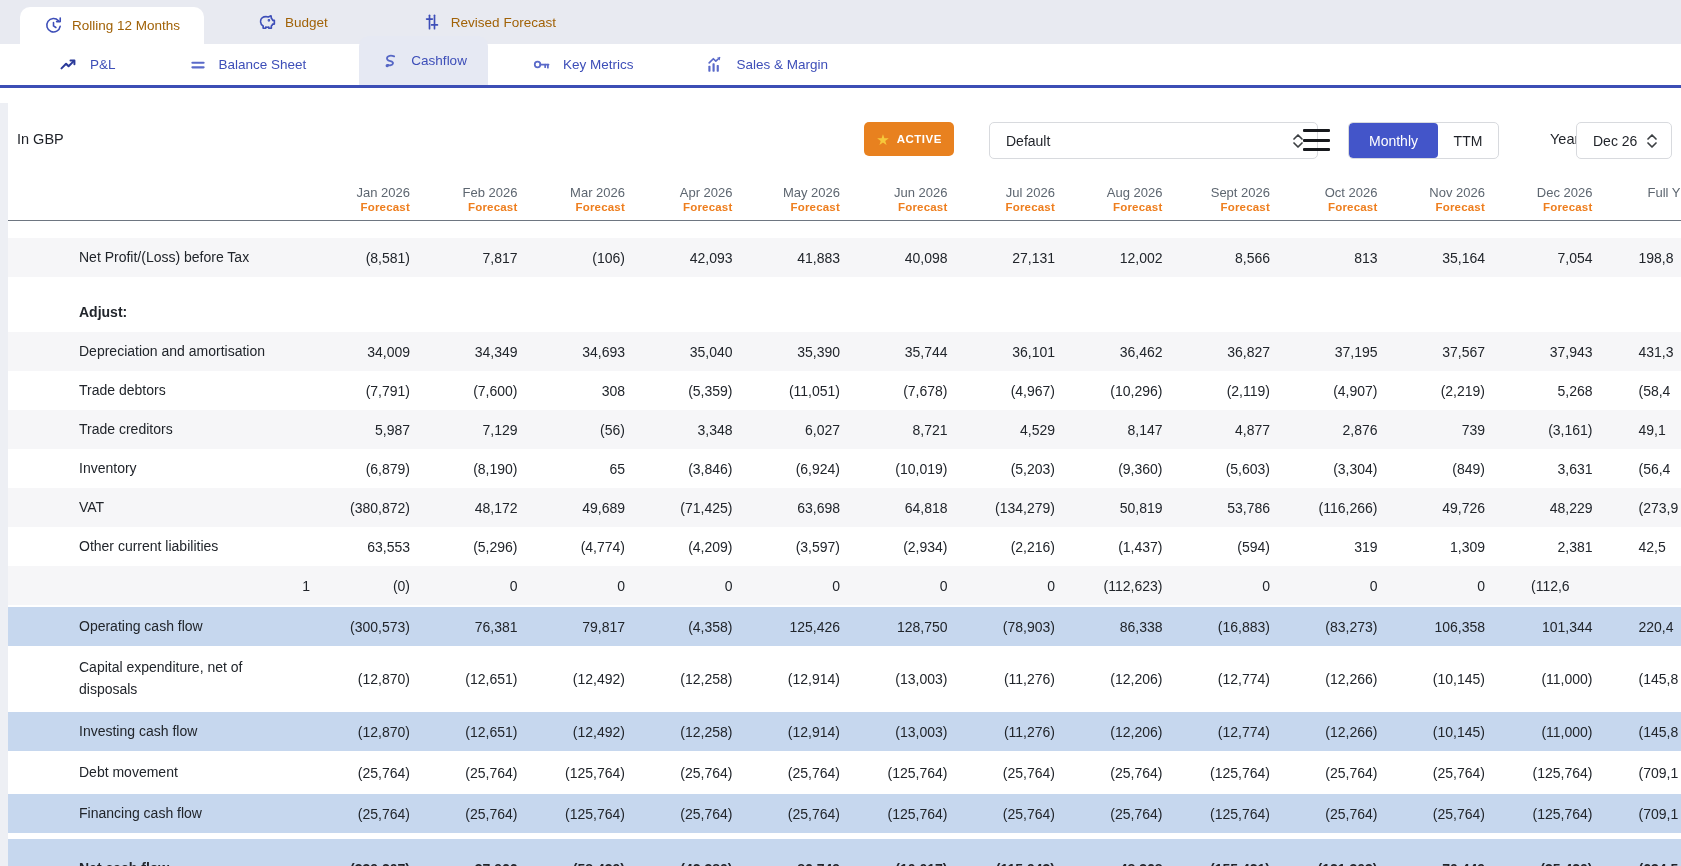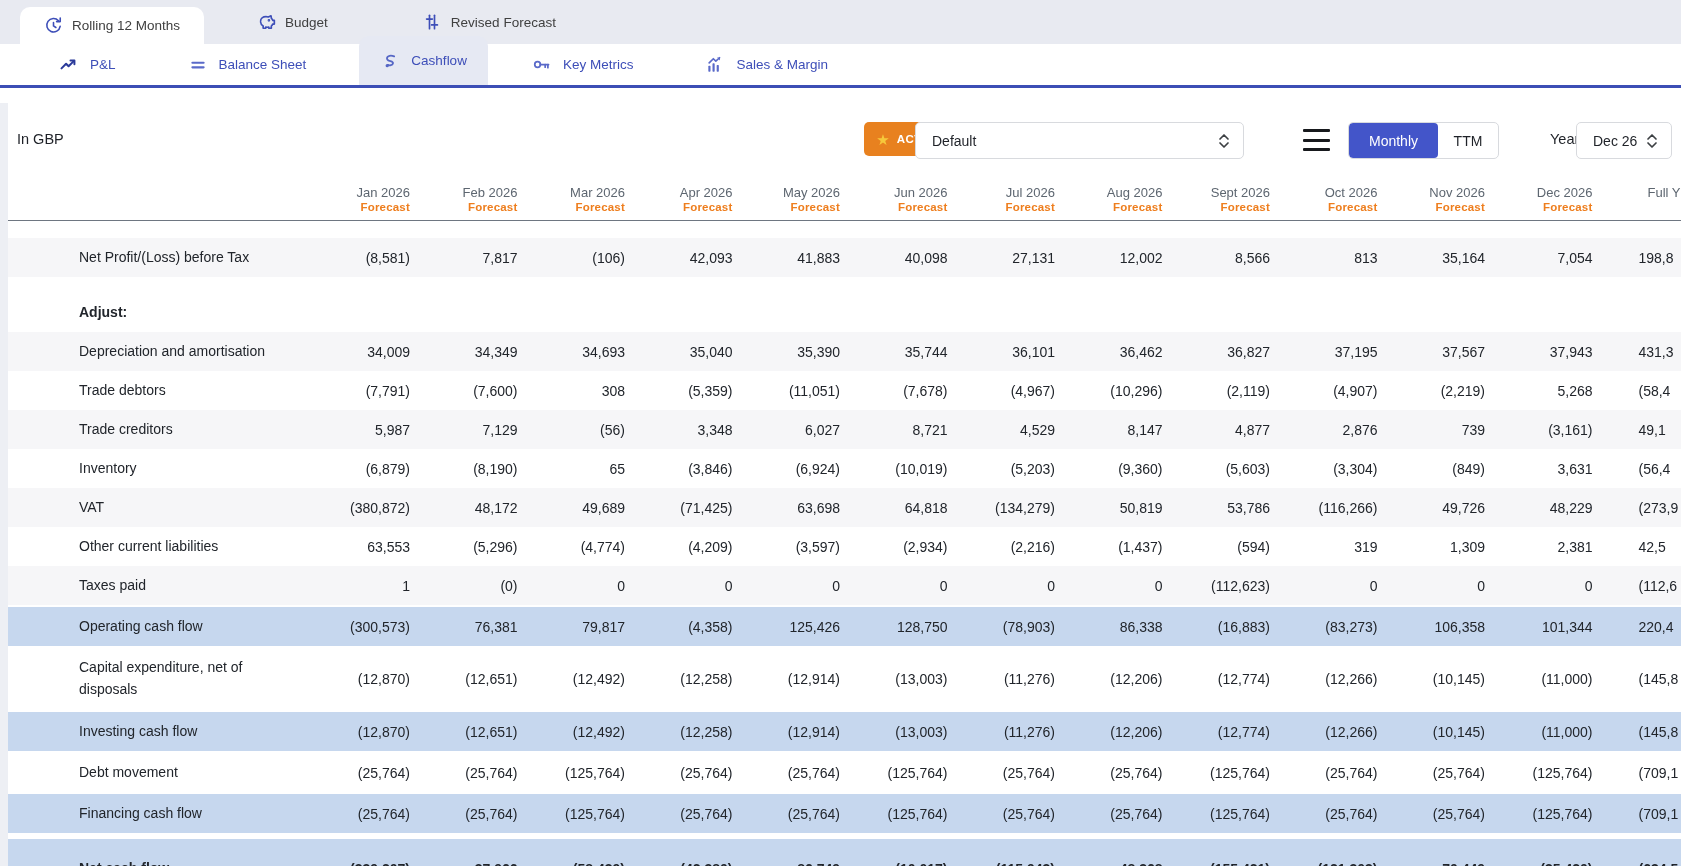--- a/index.html
+++ b/index.html
@@ -3,21 +3,21 @@
 <meta charset="utf-8">
 <style>
   * { margin:0; padding:0; box-sizing:border-box; }
   html,body { width:1681px; height:866px; overflow:hidden; }
   body { position:relative; background:#fff; font-family:"Liberation Sans",sans-serif; color:#21252b; }
 
   
   .topbar { position:absolute; top:0; left:0; width:100%; height:44px; background:#e8eaf1;
             display:flex; align-items:flex-end; padding-left:20px; }
   .ptab { display:flex; align-items:center; gap:9px; height:44px; padding:0 24px;
-          color:#404040; font-size:13.5px; font-weight:500; cursor:pointer; white-space:nowrap; }
+          color:#a16207; font-size:13.5px; font-weight:500; cursor:pointer; white-space:nowrap; }
   .ptab.active { background:#fff; height:37px; border-radius:10px 10px 0 0; }
   .ptab svg { flex:0 0 auto; }
   .ptab.budget { margin-left:28px; }
   .ptab.revised { margin-left:46px; }
 
   
   .subtabs { position:absolute; top:44px; left:0; width:100%; height:44px; background:#fff;
              border-bottom:3px solid #3c4eb5; display:flex; align-items:stretch; padding-left:38px; }
   .stab { display:flex; align-items:center; gap:11px; padding:0 21px; color:#3d4eb8;
           font-size:13.5px; font-weight:500; cursor:pointer; white-space:nowrap; }
@@ -34,21 +34,21 @@
   .toolbar { position:absolute; top:103px; left:8px; right:0; height:62px; background:#fff; }
   .currency { position:absolute; left:9px; top:28px; font-size:14.5px; color:#1f2228; }
   .badge { position:absolute; left:856px; top:19px; width:90px; height:34px; background:#e8811f;
            border-radius:5px; display:flex; align-items:center; justify-content:center; gap:7px;
            cursor:pointer; }
   .badge .star { color:#f6c83b; font-size:15px; line-height:1; }
   .badge .btxt { color:#fff; font-size:11.5px; font-weight:700; letter-spacing:.5px; }
   .select { position:absolute; top:19px; height:37px; background:#fff; border:1px solid #d8dade;
             border-radius:5px; display:flex; align-items:center; justify-content:space-between;
             padding:0 13px 0 16px; font-size:14px; color:#1f2228; cursor:pointer; }
-  .select.scenario { left:907px; width:329px; }
+  .select.scenario { left:981px; width:329px; }
   .select.yearend  { left:1568px; width:96px; }
   .updown { color:#444; }
   .hamburger { position:absolute; left:1295px; top:26px; width:27px; height:22px; cursor:pointer;
                display:flex; flex-direction:column; justify-content:space-between; }
   .hamburger span { display:block; height:3px; background:#17191d; border-radius:1px; }
   .toggle { position:absolute; left:1340px; top:19px; height:37px; display:flex;
             border:1px solid #d8dade; border-radius:5px; overflow:hidden; background:#fff; }
   .tbtn { display:flex; align-items:center; justify-content:center; font-size:14px; cursor:pointer; }
   .tbtn.monthly { width:89px; background:#4355c9; color:#fff; border-radius:4px; }
   .tbtn.ttm { width:60px; color:#1f2228; }
@@ -386,21 +386,20 @@
         <div class="val">(2,934)</div>
         <div class="val">(2,216)</div>
         <div class="val">(1,437)</div>
         <div class="val">(594)</div>
         <div class="val">319</div>
         <div class="val">1,309</div>
         <div class="val">2,381</div>
         <div class="val fy">42,5</div>
       </div>
       <div class="grid row alt">
-        <div class="lbl">Taxes paid</div>
         <div class="val">1</div>
         <div class="val">(0)</div>
         <div class="val">0</div>
         <div class="val">0</div>
         <div class="val">0</div>
         <div class="val">0</div>
         <div class="val">0</div>
         <div class="val">0</div>
         <div class="val">(112,623)</div>
         <div class="val">0</div>

